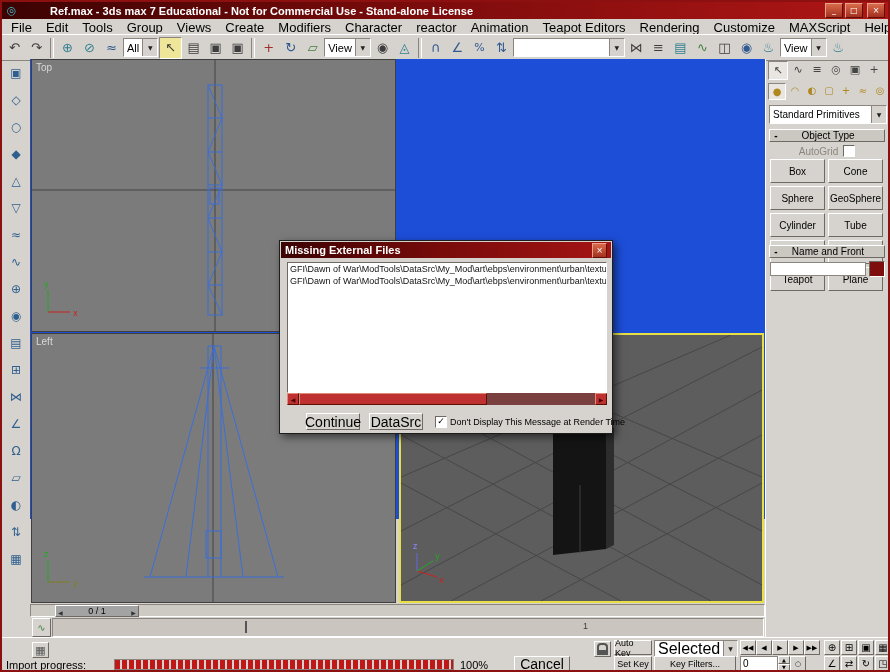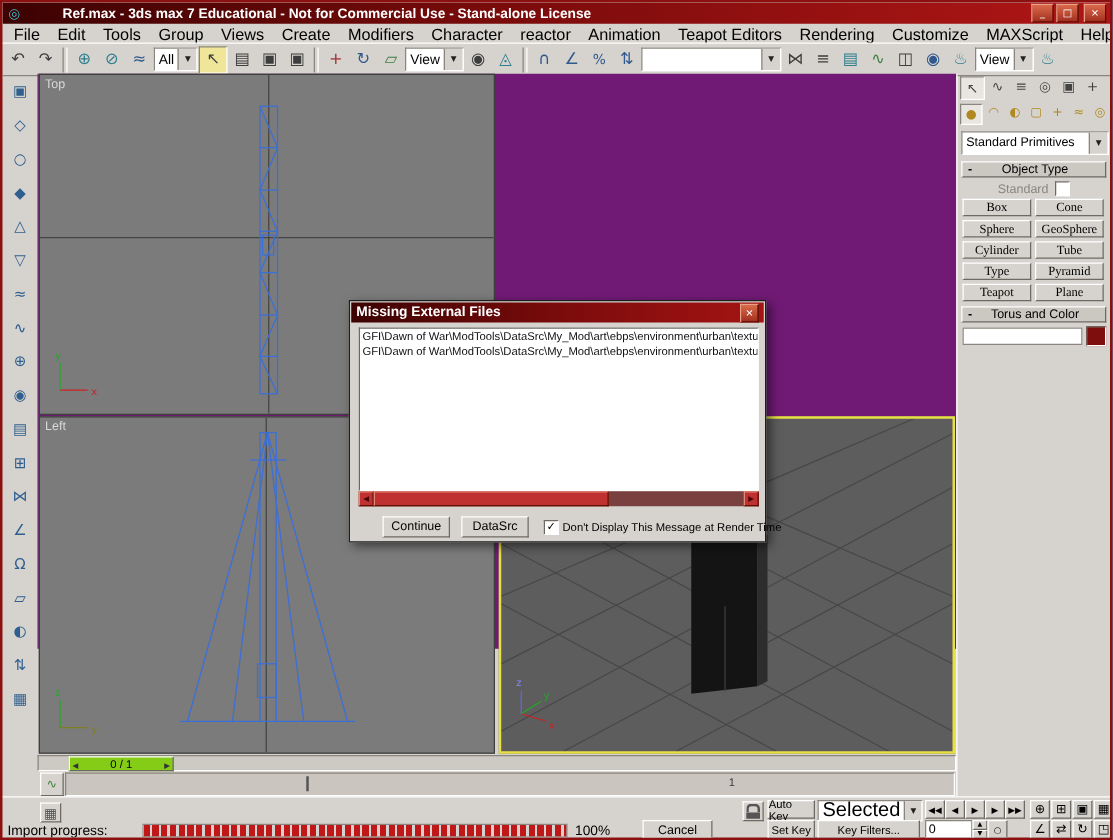--- a/index.html
+++ b/index.html
@@ -39,55 +39,55 @@
   .combo .cbtn { width:14px; align-self:stretch; background:#d6d3ce; border-left:1px solid #8a867f;
     display:flex; align-items:center; justify-content:center; font-size:6px; color:#222; }
 
   
   #left-toolbar { position:absolute; left:0; top:57px; width:28px; height:545px;
     display:flex; flex-direction:column; align-items:center; padding-top:3px; gap:5px; box-sizing:border-box; }
   .lti { width:22px; height:22px; display:flex; align-items:center; justify-content:center;
     font-size:12px; color:#2e5f8f; background:#d6d3ce; }
 
   
-  #viewport-area { position:absolute; left:28px; top:57px; width:735px; height:460px; background:#701a75; }
+  #viewport-area { position:absolute; left:28px; top:57px; width:735px; height:460px; background:#1d4ed8; }
   .vp { position:absolute; background:#7b7b7b; border:1px solid #3f3f3f; overflow:hidden; box-sizing:border-box; }
   #vp-top   { left:1px;   top:0;     width:365px; height:273px; }
   #vp-front { left:369px; top:0;     width:365px; height:273px; }
   #vp-left  { left:1px;   top:274px; width:365px; height:270px; }
   #vp-persp { left:369px; top:274px; width:365px; height:270px; background:#5d5d5d; border:2px solid #e8df45; }
   .vp-label { position:absolute; top:2px; left:4px; color:#d8d8d8; font-size:10px; z-index:2; }
   .vp svg { position:absolute; left:0; top:0; }
   .wire { stroke:#3b6fd8; fill:none; stroke-width:1; }
   .grid { stroke:#454545; stroke-width:1; }
   .pgrid { stroke:#474747; stroke-width:1; }
   .axis-text { font-size:8px; font-family:"DejaVu Sans",sans-serif; }
 
   
   #time-slider { position:absolute; left:28px; top:602px; width:735px; height:13px;
     background:#cdc9c3; border:1px solid; border-color:#8a867f #fff #fff #8a867f; box-sizing:border-box; }
-  #slider-handle { position:absolute; left:24px; top:0; width:78px; height:10px; background:#84cc16;
+  #slider-handle { position:absolute; left:24px; top:0; width:78px; height:10px; background:#a3a3a3;
     border:1px solid; border-color:#fff #6e6a63 #6e6a63 #fff;
     display:flex; align-items:flex-end; justify-content:space-between; padding:0 2px; }
   #slider-handle .arr { font-size:6px; color:#333; }
   #slider-value { font-size:9px; }
   #track-bar { position:absolute; left:28px; top:615px; width:735px; height:20px; }
   #mini-curve-btn { position:absolute; left:2px; top:1px; width:17px; height:17px;
     background:#d6d3ce; border:1px solid; border-color:#fff #6e6a63 #6e6a63 #fff;
     font-size:10px; color:#3f7f3f; display:flex; align-items:center; justify-content:center; }
   #track-ruler { position:absolute; left:22px; top:1px; right:1px; height:17px; background:#cac6bf;
     border:1px solid; border-color:#8a867f #fff #fff #8a867f; }
   #track-tick { position:absolute; left:192px; top:2px; width:2px; height:12px; background:#555; }
   #track-mark { position:absolute; left:530px; top:2px; font-size:9px; color:#3c3c3c; }
 
   
   #status-bar { position:absolute; left:0; top:635px; width:886px; height:33px; border-top:1px solid #fff; }
   .abs { position:absolute; }
   .btn95 { background:#d6d3ce; border:1px solid; border-color:#fff #6e6a63 #6e6a63 #fff;
-    font-size:10px; display:flex; align-items:center; justify-content:center; box-sizing:border-box; }
+    font-size:14px; display:flex; align-items:center; justify-content:center; box-sizing:border-box; }
   #status-grid-icon { left:30px; top:4px; width:17px; height:16px; font-size:11px; color:#555; }
   #progress-label { left:4px; top:21px; font-size:11px; }
   #progress-track { left:112px; top:21px; width:340px; height:11px; border:1px solid #8a867f; background:#d6d3ce; box-sizing:border-box; }
   #progress-fill { width:100%; height:100%; background:repeating-linear-gradient(90deg,#c01818 0 5px,#d6d3ce 5px 7px); }
   #progress-pct { left:458px; top:21px; font-size:11px; }
   #cancel-btn { left:512px; top:18px; width:56px; height:16px; }
   #lock-btn { left:592px; top:3px; width:17px; height:16px; }
   .lock-shackle { width:7px; height:5px; border:2px solid #555; border-bottom:none; border-radius:4px 4px 0 0; }
   .lock-glyph { position:relative; width:11px; height:12px; display:flex; flex-direction:column; align-items:center; }
   .lock-body { width:11px; height:6px; background:#555; }
@@ -121,21 +121,21 @@
     display:flex; align-items:center; font-size:10px; box-sizing:border-box; }
   .rollout .minus { width:12px; text-align:center; font-weight:bold; }
   .rollout .rtitle { flex:1; text-align:center; padding-right:10px; }
   #rollout-objtype { top:70px; }
   #autogrid-row { position:absolute; left:3px; top:86px; width:116px; display:flex; align-items:center; justify-content:center; gap:5px; }
   #autogrid-label { font-size:10px; color:#8a867f; }
   .checkbox { width:10px; height:10px; background:#fff; border:1px solid; border-color:#6e6a63 #fff #fff #6e6a63;
     font-size:9px; line-height:9px; text-align:center; color:#000; box-sizing:content-box; }
   #objtype-grid { position:absolute; left:4px; top:100px; width:114px; display:grid;
     grid-template-columns:55px 55px; gap:3px; }
-  .obj-btn { height:14px; font-size:10px;font-family:Liberation Serif, serif; }
+  .obj-btn { height:24px; font-size:10px; }
   #rollout-namecolor { top:186px; }
   #name-row { position:absolute; left:4px; top:202px; display:flex; gap:3px; align-items:center; }
   #name-field { width:96px; height:14px; border:1px solid #8a867f; box-sizing:border-box; font-family:"Liberation Sans",sans-serif; font-size:10px; }
   #color-swatch { width:14px; height:14px; background:#7e0d0d; border:1px solid; border-color:#6e6a63 #fff #fff #6e6a63; }
 
   
   #dialog { position:absolute; left:277px; top:238px; width:334px; height:194px; background:#d6d3ce;
     border:1px solid #1d1d1d; box-shadow:3px 3px 8px rgba(0,0,0,.55); z-index:50; box-sizing:border-box; }
   #dlg-titlebar { position:absolute; left:1px; right:1px; top:1px; height:16px;
     background:linear-gradient(90deg,#3c0202,#7a0b0b 50%,#a51414); display:flex; align-items:center; padding:0 4px; box-sizing:border-box;justify-content:space-between; }
@@ -366,38 +366,38 @@
     </div>
     <span class="combo" id="primitives-combo">
       <span class="val">Standard Primitives</span>
       <span class="cbtn icon-font">▼</span>
     </span>
     <div class="rollout" id="rollout-objtype">
       <span class="minus">-</span>
       <span class="rtitle">Object Type</span>
     </div>
     <div id="autogrid-row">
-      <span id="autogrid-label">Standard</span>
+      <span id="autogrid-label">AutoGrid</span>
       <span class="checkbox"></span>
     </div>
     <div id="objtype-grid">
       <span class="obj-btn btn95">Box</span>
       <span class="obj-btn btn95">Cone</span>
       <span class="obj-btn btn95">Sphere</span>
       <span class="obj-btn btn95">GeoSphere</span>
       <span class="obj-btn btn95">Cylinder</span>
       <span class="obj-btn btn95">Tube</span>
       <span class="obj-btn btn95">Type</span>
       <span class="obj-btn btn95">Pyramid</span>
       <span class="obj-btn btn95">Teapot</span>
       <span class="obj-btn btn95">Plane</span>
     </div>
     <div class="rollout" id="rollout-namecolor">
       <span class="minus">-</span>
-      <span class="rtitle">Torus and Color</span>
+      <span class="rtitle">Name and Front</span>
     </div>
     <div id="name-row">
       <input id="name-field" value="" style="">
       <span id="color-swatch"></span>
     </div>
   </div>
 
   <div id="status-bar">
     <span class="abs btn95 icon-font" id="status-grid-icon">▦</span>
     <span class="abs" id="progress-label">Import progress:</span>

